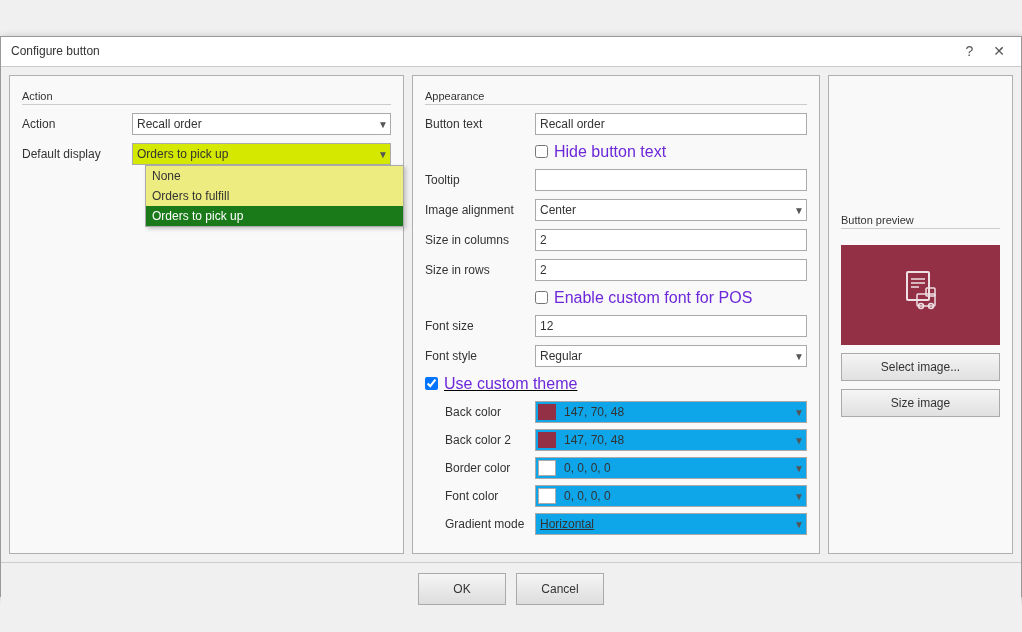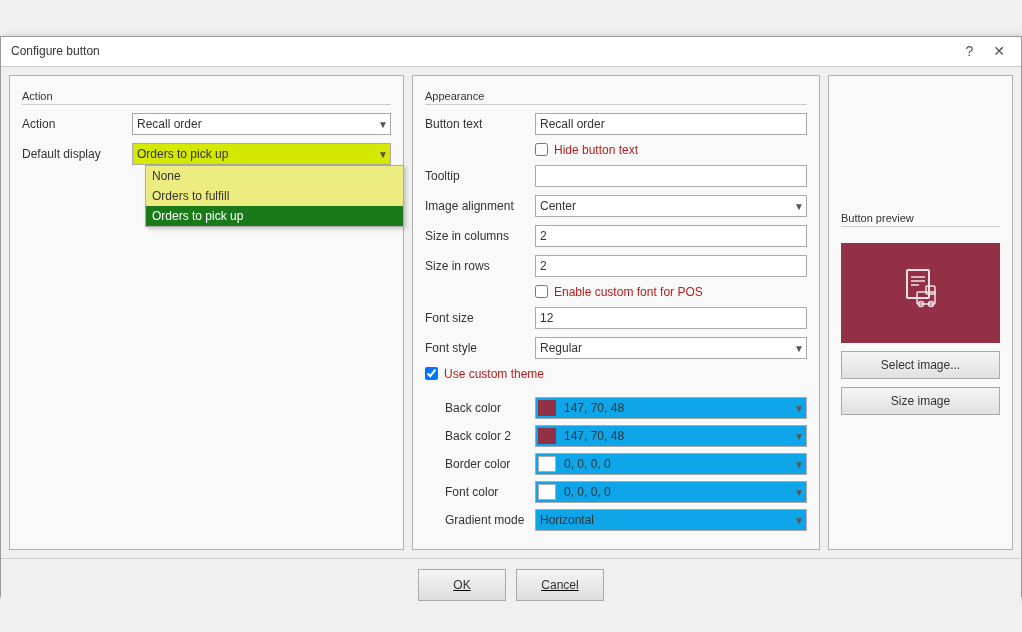--- a/index.html
+++ b/index.html
@@ -183,22 +183,22 @@
       margin-bottom: 8px;
       padding-left: 110px;
     }
 
     .checkbox-row input[type="checkbox"] {
       margin-right: 6px;
       cursor: pointer;
     }
 
     .checkbox-label {
-      font-size: 12px;
-      color: #b91c1c;
+      font-size: 16px;
+      color: #6d28d9;
     }
 
     .preview-box {
       background: #933046;
       width: 100%;
       height: 100px;
       display: flex;
       align-items: center;
       justify-content: center;
     }
@@ -280,37 +280,37 @@
       margin-bottom: 8px;
     }
 
     .dialog-footer {
       display: flex;
       justify-content: center;
       gap: 10px;
       padding: 10px;
       border-top: 1px solid #ccc;
       background: #f0f0f0;
-      text-decoration: underline;
     }
 
     .footer-btn {
       width: 88px;
       height: 32px;
       background: linear-gradient(to bottom, #f5f5f5, #ddd);
       border: 1px solid #aaa;
       font-size: 12px;
       cursor: pointer;
       color: #333;
     }
 
     .custom-theme-row {
       display: flex;
       align-items: center;
-      margin-bottom: 16px;
+      margin-bottom: 8px;
+      text-decoration: underline;
     }
 
     .custom-theme-row input[type="checkbox"] {
       margin-right: 6px;
       cursor: pointer;
     }
 
     .brown-swatch { background: #933046; }
     .white-swatch { background: #fff; border: 1px solid #aaa; }
   </style>
@@ -467,21 +467,21 @@
           <select>
             <option>0, 0, 0, 0</option>
           </select>
           <span class="color-arrow">▼</span>
         </div>
       </div>
 
       <div class="color-row">
         <span class="color-label">Gradient mode</span>
         <div class="color-select-wrapper">
-          <select style="padding-left: 4px;">
+          <select style="padding-left: 4px; text-decoration: underline;">
             <option>Horizontal</option>
             <option>Vertical</option>
             <option>None</option>
           </select>
           <span class="color-arrow">▼</span>
         </div>
       </div>
     </div>
 
     <div class="panel button-preview-panel">

